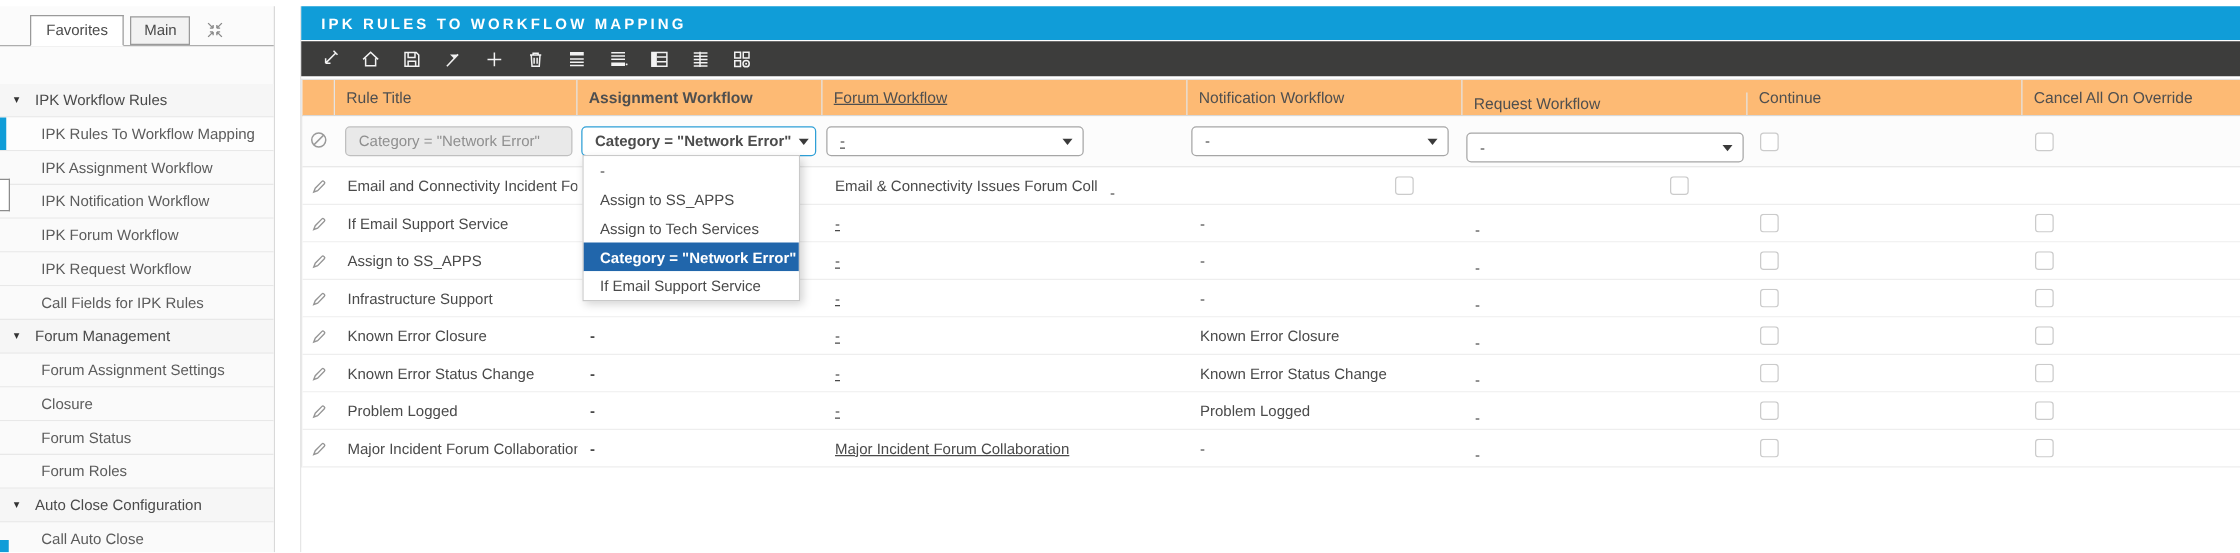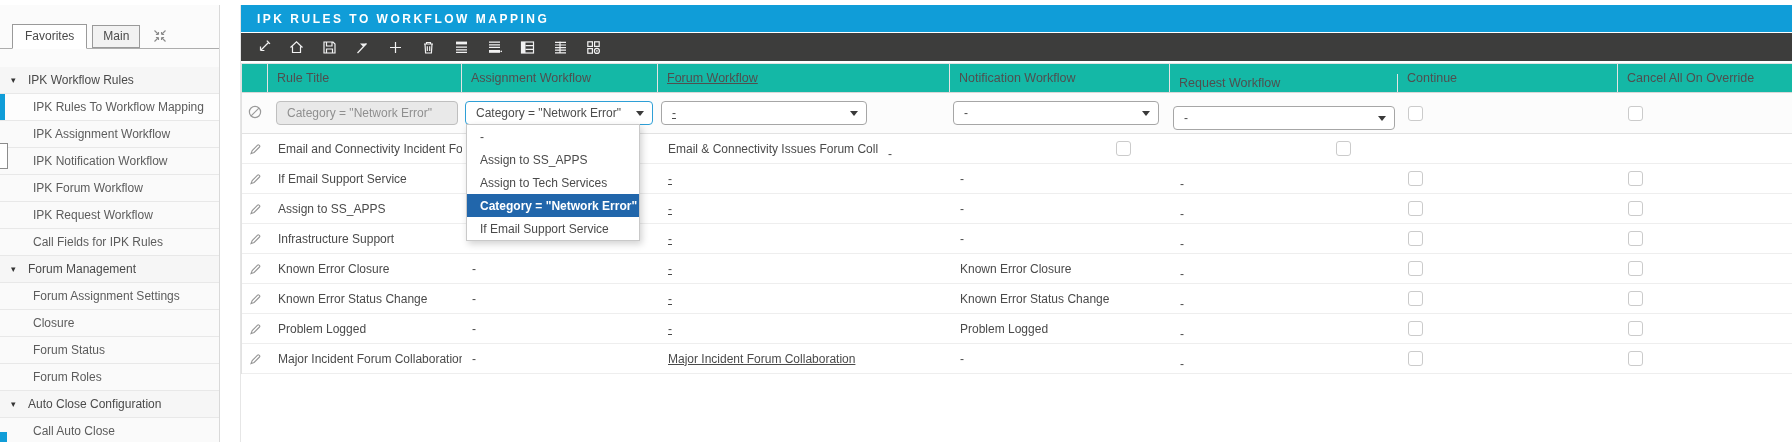--- a/index.html
+++ b/index.html
@@ -8,22 +8,22 @@
     --sel-blue:#2166AB;
   }
   html,body{margin:0;padding:0;background:#FFF;}
   .page{position:relative;width:1792px;height:442px;background:#FFF;overflow:hidden;
         font-family:"Liberation Sans","DejaVu Sans",sans-serif;-webkit-font-smoothing:antialiased;}
 
   
   .sidebar{position:absolute;left:0;top:5px;width:220px;height:437px;background:#FBFBFB;border-right:1px solid #D9D9D9;box-sizing:border-box;}
   .sb-header{height:26px;background:var(--blue);color:#FFF;display:flex;align-items:center;
              padding-left:12px;font-size:11px;font-weight:bold;letter-spacing:3px;}
-  .sb-tabs{position:relative;height:26px;display:flex;align-items:flex-end;padding-left:12px;
-           border-bottom:1px solid #ADADAD;margin-top:17px;}
+  .sb-tabs{position:relative;height:26px;display:flex;align-items:flex-end;padding-left:24px;
+           border-bottom:1px solid #ADADAD;margin-top:5px;}
   .tab{border:1px solid #9A9A9A;background:#F2F2F2;font-size:12px;color:#4A4A4A;
        padding:3px 10px 4px;margin-right:5px;white-space:nowrap;}
   .tab.active{background:#FFF;border-bottom:1px solid #FFF;margin-bottom:-1px;padding:4px 12px 5px;}
   .collapse-btn{margin:0 0 5px 8px;display:flex;align-items:center;}
   .sb-tree{position:absolute;top:62px;left:0;right:0;bottom:0;overflow:hidden;}
   .sb-row{height:27px;box-sizing:border-box;border-bottom:1px solid #E8E8E8;display:flex;align-items:center;
           font-size:12px;color:#5C5C5C;position:relative;background:#FAFAFA;}
   .sb-row.group{color:#4A4A4A;background:#F6F6F6;}
   .sb-row .caret{position:absolute;left:11px;top:50%;transform:translateY(-52%);font-size:9px;color:#333;}
   .sb-row.group .label{margin-left:28px;}
@@ -37,23 +37,23 @@
   
   .main{position:absolute;left:240px;top:5px;width:1552px;height:437px;background:#FFF;border-left:1px solid #E6E6E6;box-sizing:border-box;}
   .main-header{height:27px;background:var(--blue);color:#FFF;display:flex;align-items:center;
                padding-left:16px;font-size:12px;font-weight:bold;letter-spacing:2.5px;}
   .toolbar{height:28px;background:var(--toolbar);display:flex;align-items:center;padding-left:10px;gap:9px;margin-top:1px;}
   .tool{width:24px;height:22px;display:flex;align-items:center;justify-content:center;cursor:pointer;}
 
   
   .grid{position:relative;margin-top:2px;width:1551px;border-top:1px solid #E2E2E2;border-left:1px solid #E2E2E2;
         font-size:12px;color:#4C4C4C;box-sizing:content-box;}
-  .w0{width:26px;flex:none;} .w1{width:194px;flex:none;} .w2{width:196px;flex:none;} .w3{width:292px;flex:none;text-decoration:underline;}
+  .w0{width:26px;flex:none;} .w1{width:194px;flex:none;} .w2{width:196px;flex:none;font-weight:bold;} .w3{width:292px;flex:none;text-decoration:underline;}
   .w4{width:220px;flex:none;} .w5{width:228px;flex:none;margin-top:10px;} .w6{width:220px;flex:none;} .w7{flex:1;}
-  .hrow{display:flex;height:28px;background:#14b8a6;border-bottom:1px solid #D8D8D8;}
+  .hrow{display:flex;height:28px;background:#fdba74;border-bottom:1px solid #D8D8D8;}
   .hcell{box-sizing:border-box;border-right:1px solid #E4E4E4;display:flex;align-items:center;
          padding-left:9px;color:#4F4F4F;font-size:12.5px;white-space:nowrap;overflow:hidden;}
   .hcell:last-child{border-right:none;}
   .erow{display:flex;height:40px;background:#FCFCFC;border-bottom:1px solid #E2E2E2;align-items:center;}
   .ecell{box-sizing:border-box;display:flex;align-items:center;height:100%;}
   .icon-center{justify-content:center;}
   input.dis{width:182px;height:24px;margin-left:8px;background:#E9E9E9;border:1px solid #BFBFBF;border-radius:4px;
             color:#8F8F8F;font-size:12px;padding:0 10px;box-sizing:border-box;font-family:inherit;}
   .combo{height:24px;margin-left:3px;background:#FFF;border:1px solid #A6A6A6;border-radius:4px;display:flex;
          align-items:center;justify-content:space-between;padding:0 8px 0 10px;box-sizing:border-box;

